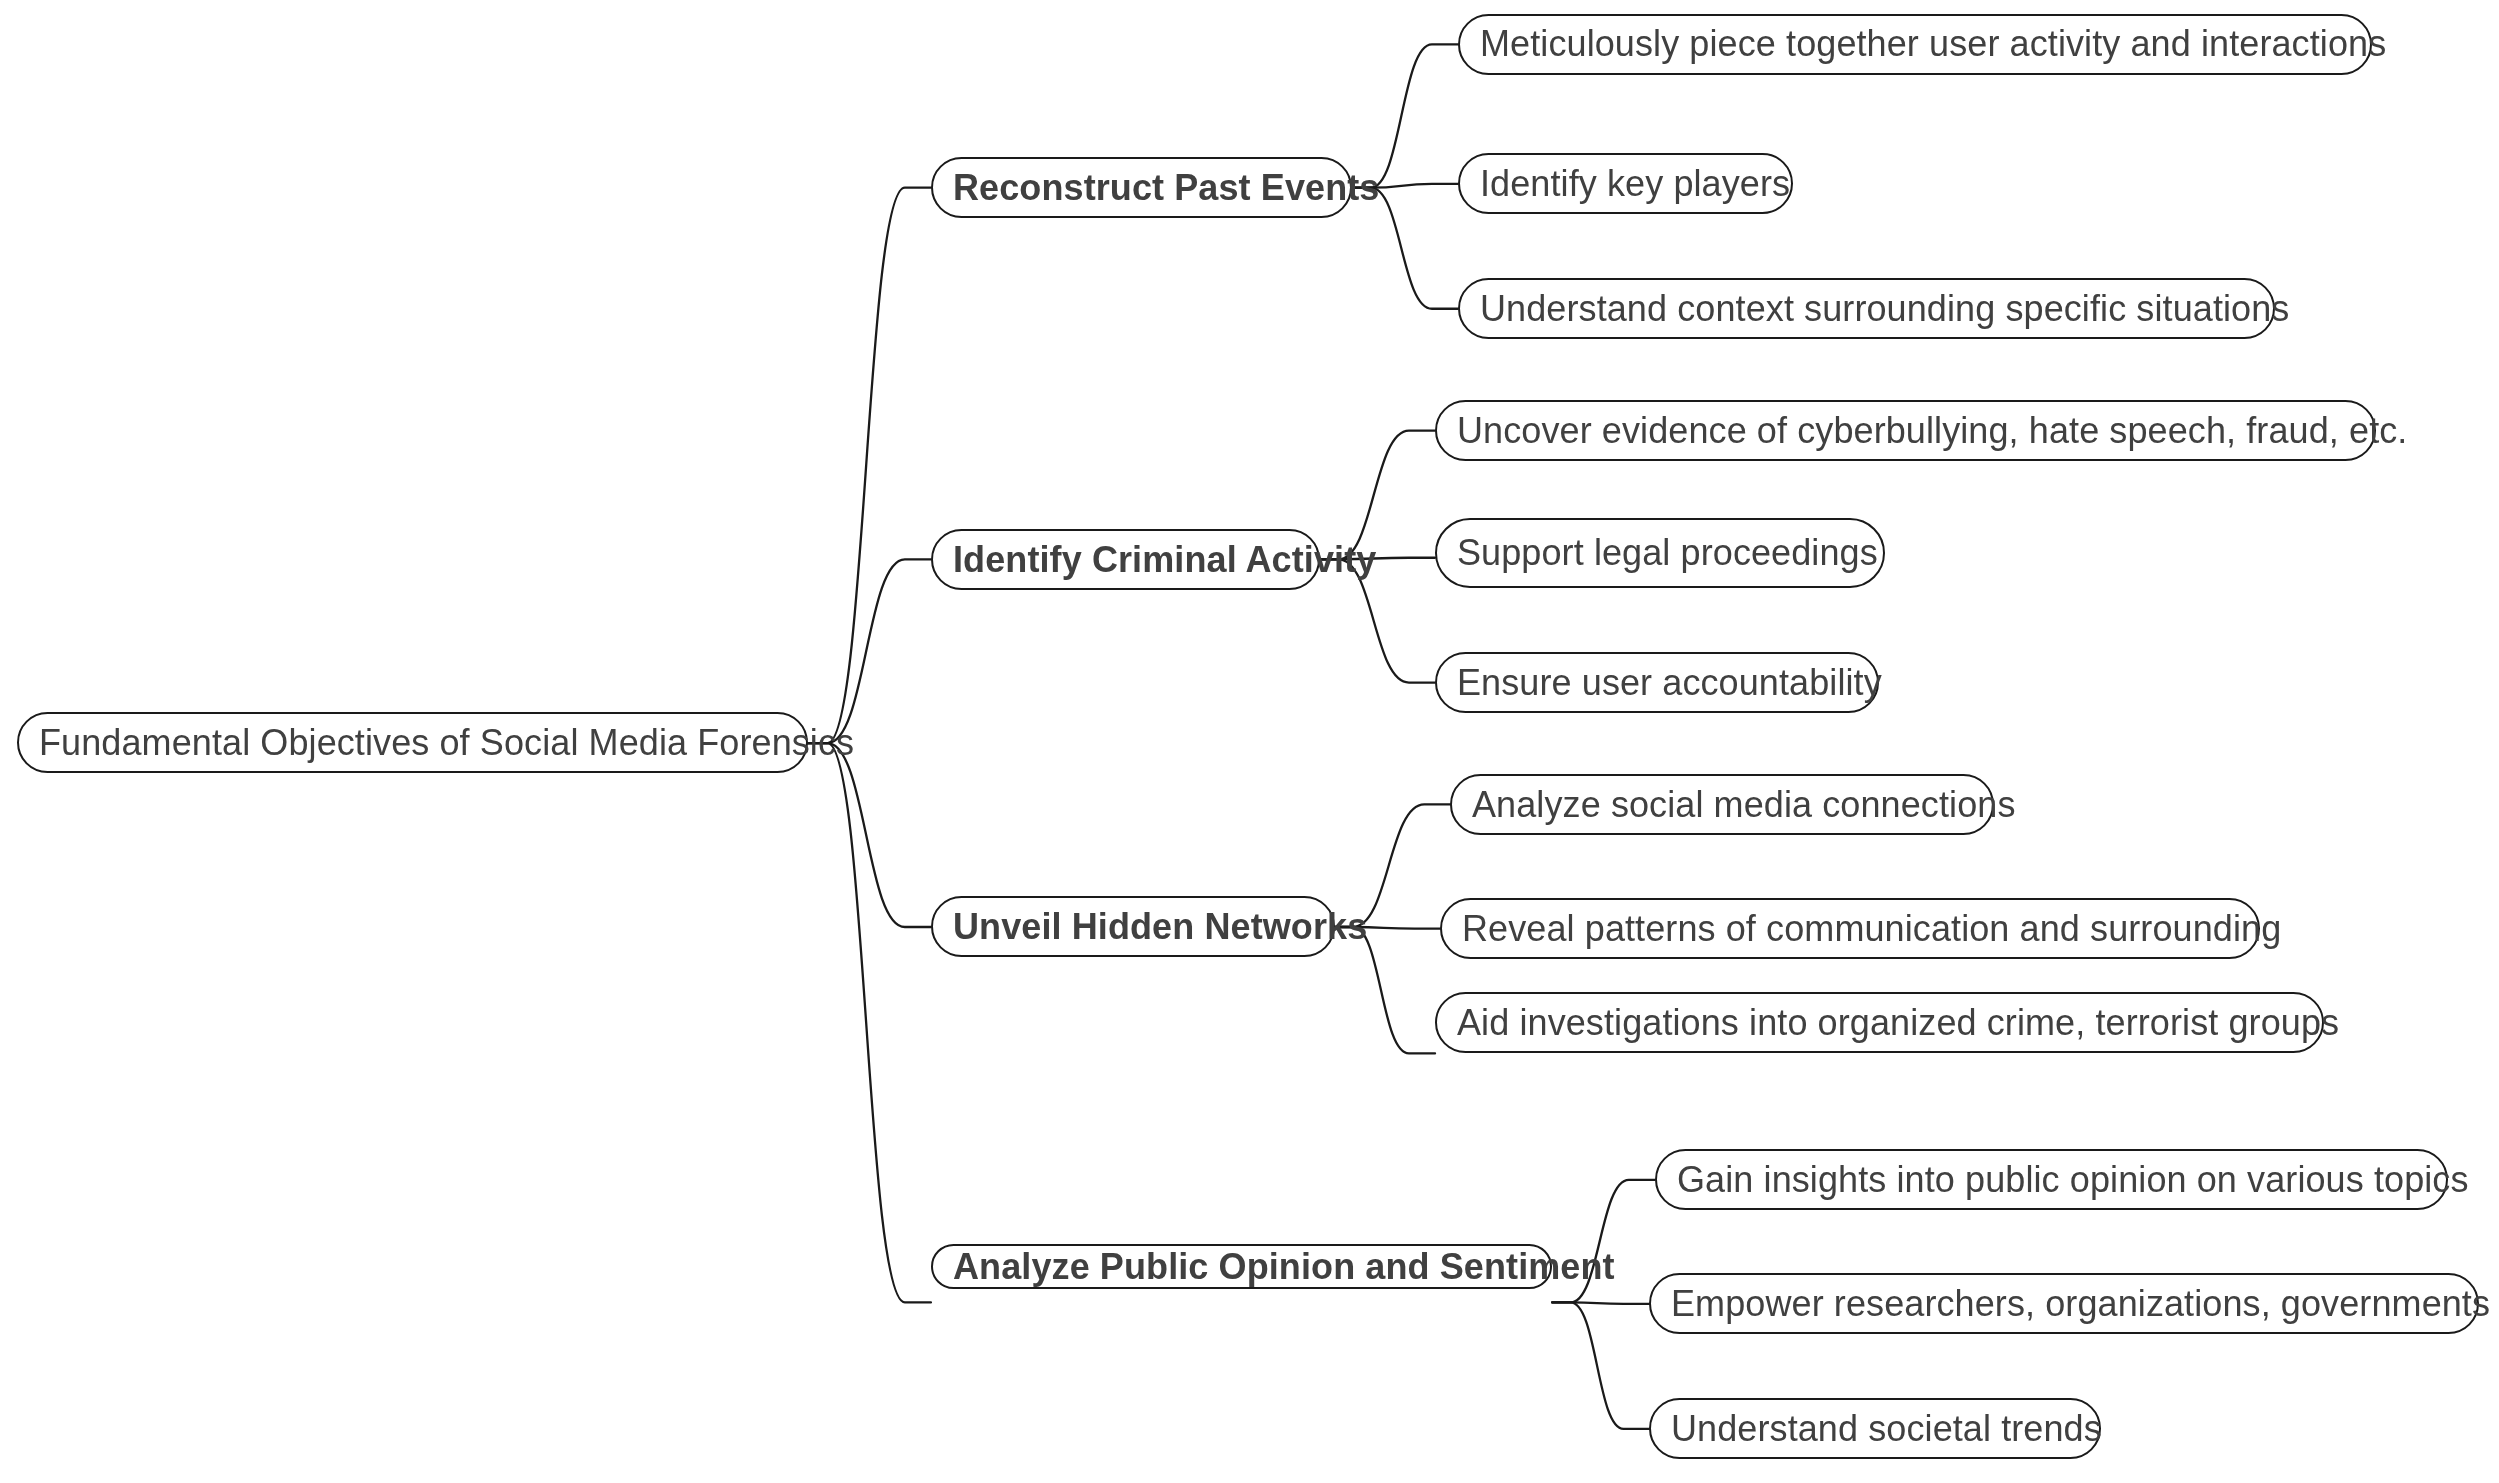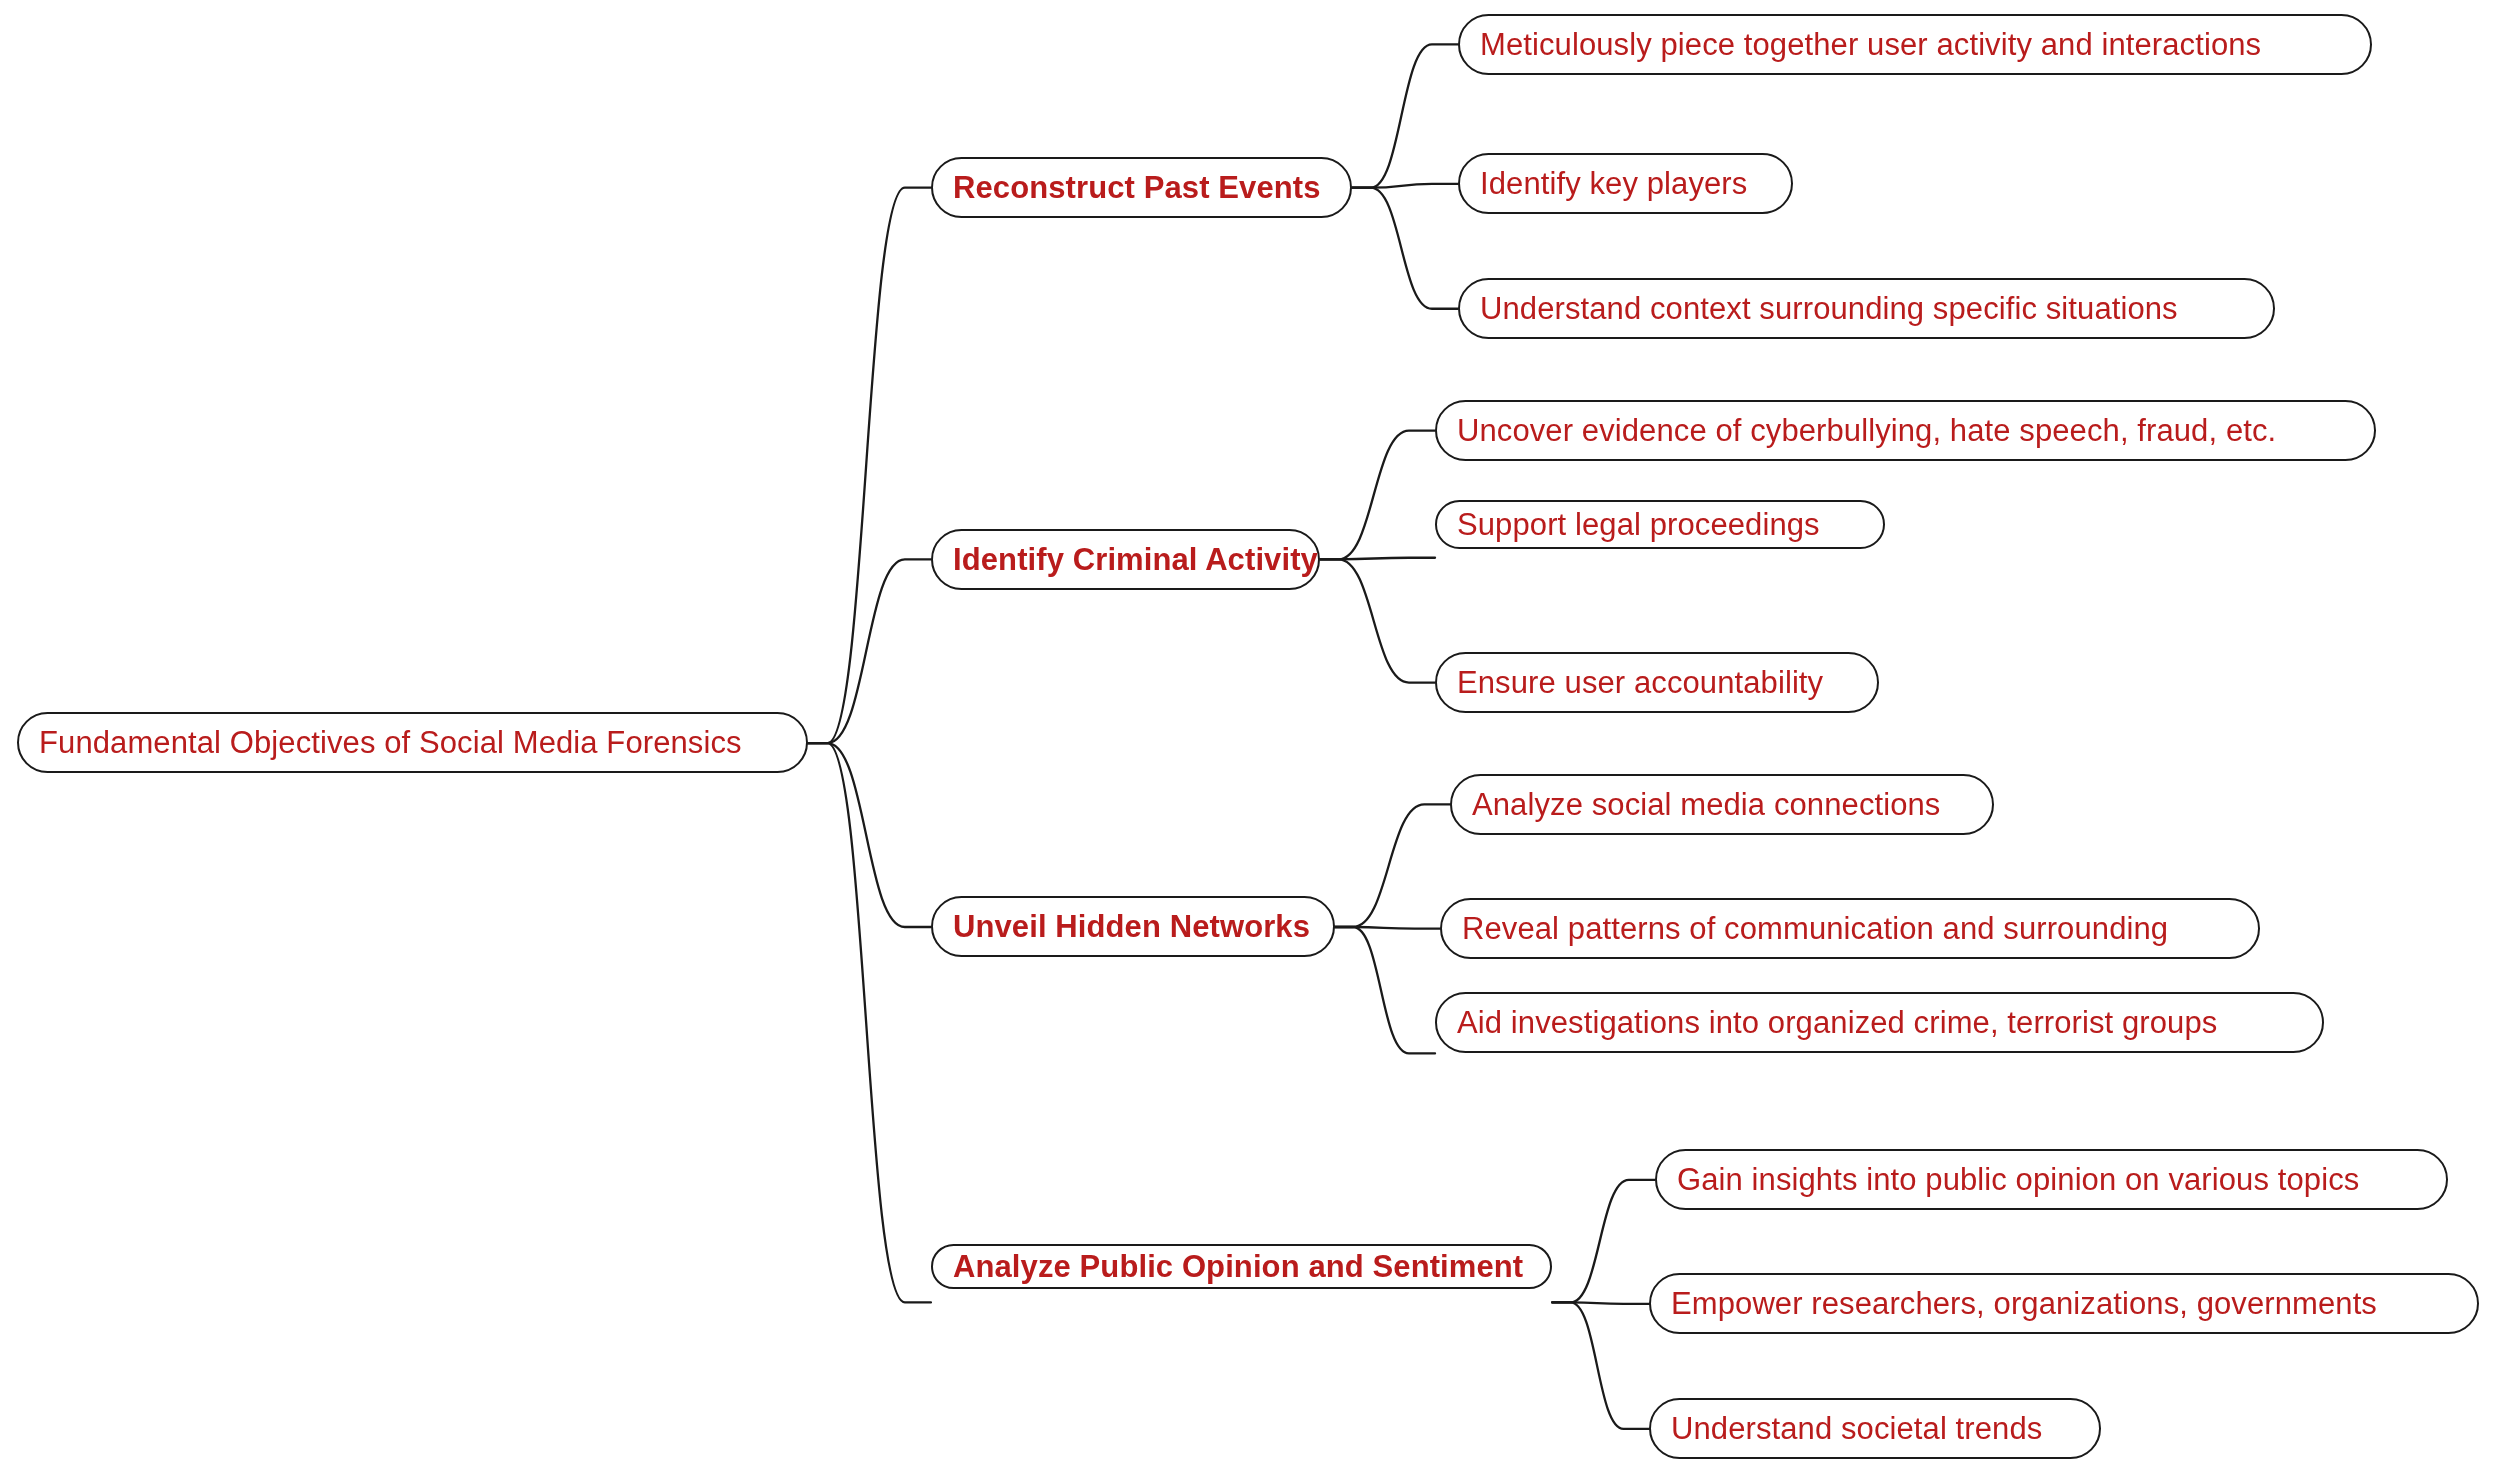--- a/index.html
+++ b/index.html
@@ -36,24 +36,24 @@
     border-radius: 34px;
     display: flex;
     align-items: center;
     justify-content: flex-start;
     padding: 0 20px;
     color: #111111;
     white-space: nowrap;
     z-index: 5;
   }
   .node .label {
-    font-size: 31px;
+    font-size: 36px;
     line-height: 1;
     letter-spacing: 0.1px;
-    color: #b91c1c;
+    color: #404040;
   }
   .node.root   { border-radius: 35px; }
   .node.branch { border-radius: 35px; font-weight: bold; }
   .node.leaf   { border-radius: 35px; }
 </style>
 </head>
 <body>
 
 <div id="canvas">
 
@@ -92,21 +92,21 @@
   <div class="node leaf" id="node-b0-c2" style="left: 1458px; top: 278px; width: 817px; height: 61px;">
     <span class="label">Understand context surrounding specific situations</span>
   </div>
 
   <div class="node branch" id="node-b1" style="left: 931px; top: 529px; width: 389px; height: 61px;">
     <span class="label">Identify Criminal Activity</span>
   </div>
   <div class="node leaf" id="node-b1-c0" style="left: 1435px; top: 400px; width: 941px; height: 61px;">
     <span class="label">Uncover evidence of cyberbullying, hate speech, fraud, etc.</span>
   </div>
-  <div class="node leaf" id="node-b1-c1" style="left: 1435px; top: 500px; width: 450px; height: 49px;">
+  <div class="node leaf" id="node-b1-c1" style="left: 1435px; top: 518px; width: 450px; height: 70px;">
     <span class="label">Support legal proceedings</span>
   </div>
   <div class="node leaf" id="node-b1-c2" style="left: 1435px; top: 652px; width: 444px; height: 61px;">
     <span class="label">Ensure user accountability</span>
   </div>
 
   <div class="node branch" id="node-b2" style="left: 931px; top: 896px; width: 404px; height: 61px;">
     <span class="label">Unveil Hidden Networks</span>
   </div>
   <div class="node leaf" id="node-b2-c0" style="left: 1450px; top: 774px; width: 544px; height: 61px;">

